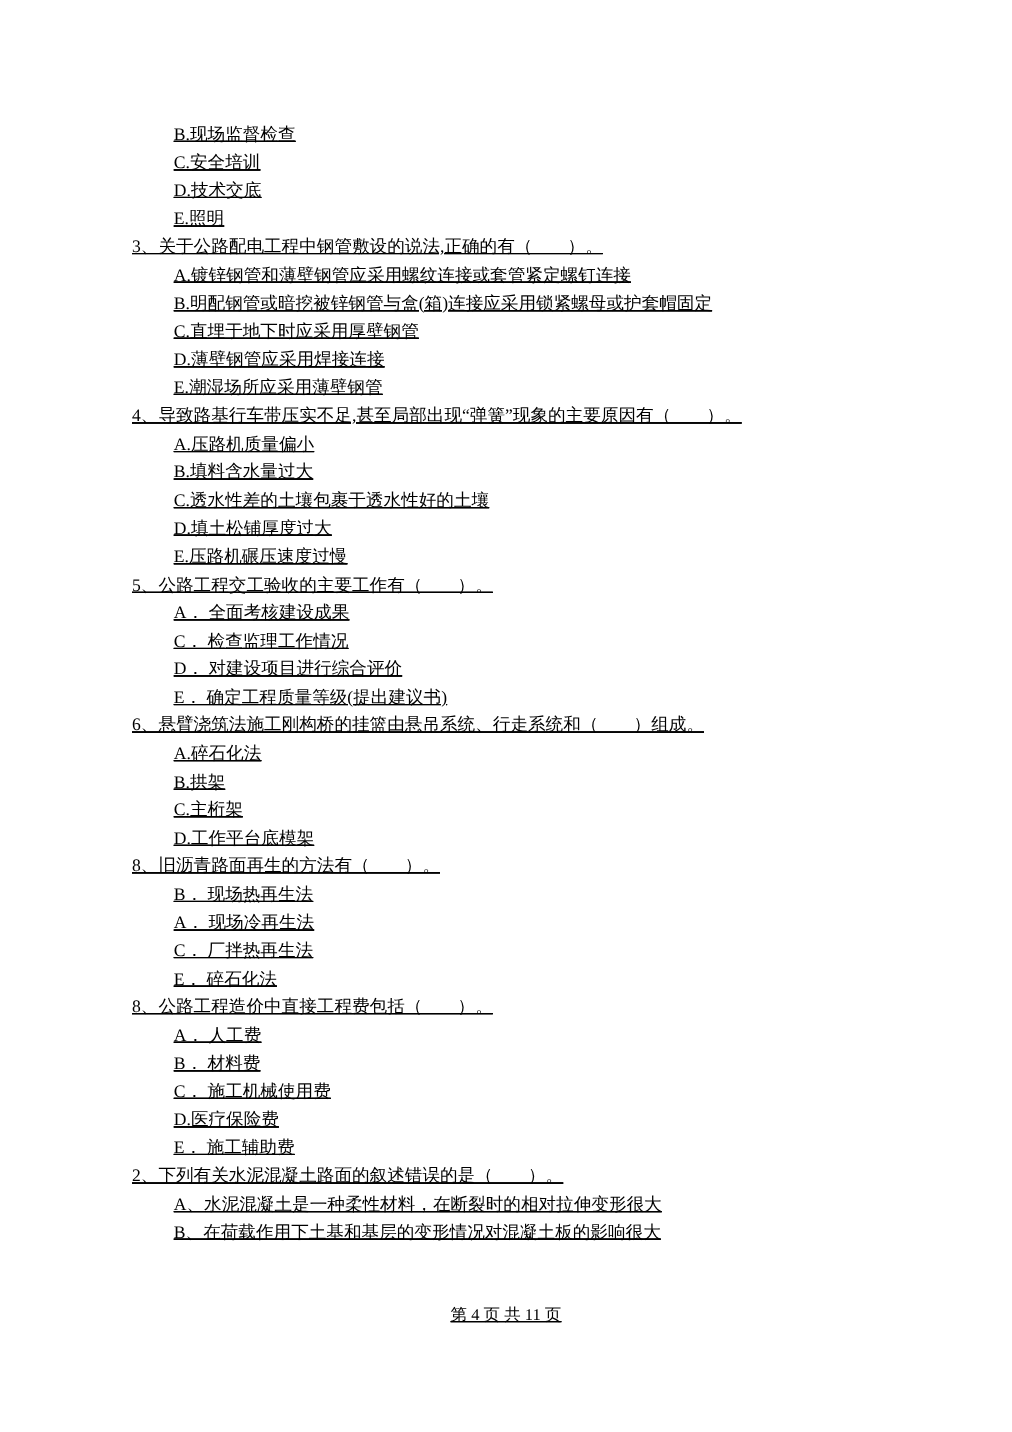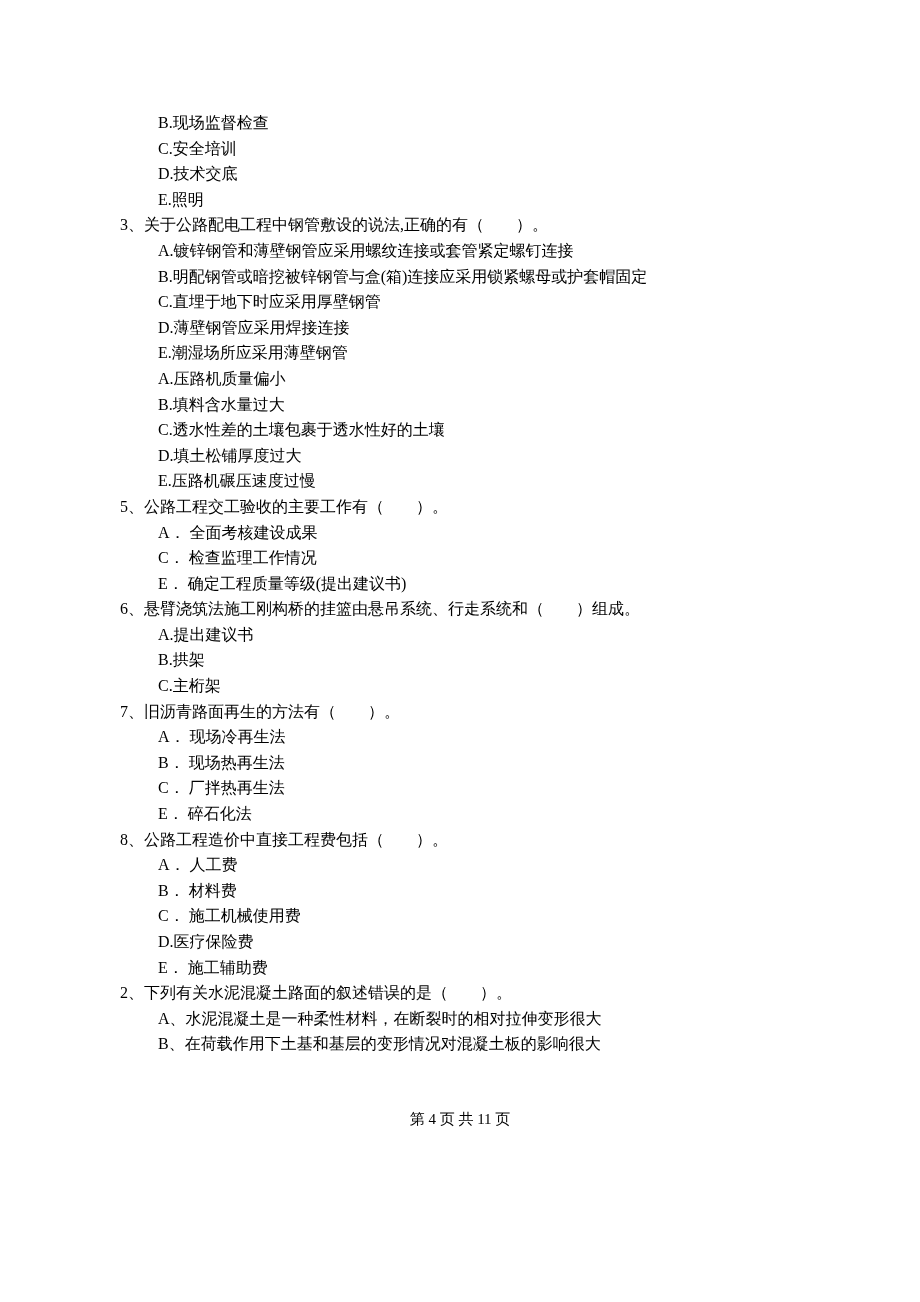--- a/index.html
+++ b/index.html
@@ -1,18 +1,19 @@
 <!DOCTYPE html>
 <html><head>
   <meta charset="utf-8">
   <style>
     * {
       margin: 0;
       padding: 0;
       box-sizing: border-box;
+      text-decoration: underline;
     }
     body {
       font-family: "SimSun", "宋体", serif;
       font-size: 16px;
       line-height: 1.6;
       color: #000;
       background: #fff;
       width: 920px;
       padding: 110px 120px 60px 120px;
     }
@@ -35,36 +36,39 @@
     <div class="option">B.现场监督检查</div>
     <div class="option">C.安全培训</div>
     <div class="option">D.技术交底</div>
     <div class="option">E.照明</div>
     <div class="question">3、关于公路配电工程中钢管敷设的说法,正确的有（　　）。</div>
     <div class="option">A.镀锌钢管和薄壁钢管应采用螺纹连接或套管紧定螺钉连接</div>
     <div class="option">B.明配钢管或暗挖被锌钢管与盒(箱)连接应采用锁紧螺母或护套帽固定</div>
     <div class="option">C.直埋于地下时应采用厚壁钢管</div>
     <div class="option">D.薄壁钢管应采用焊接连接</div>
     <div class="option">E.潮湿场所应采用薄壁钢管</div>
+    <div class="question">4、导致路基行车带压实不足,甚至局部出现“弹簧”现象的主要原因有（　　）。</div>
     <div class="option">A.压路机质量偏小</div>
     <div class="option">B.填料含水量过大</div>
     <div class="option">C.透水性差的土壤包裹于透水性好的土壤</div>
     <div class="option">D.填土松铺厚度过大</div>
     <div class="option">E.压路机碾压速度过慢</div>
     <div class="question">5、公路工程交工验收的主要工作有（　　）。</div>
     <div class="option">A． 全面考核建设成果</div>
     <div class="option">C． 检查监理工作情况</div>
+    <div class="option">D． 对建设项目进行综合评价</div>
     <div class="option">E． 确定工程质量等级(提出建议书)</div>
     <div class="question">6、悬臂浇筑法施工刚构桥的挂篮由悬吊系统、行走系统和（　　）组成。</div>
-    <div class="option">A.提出建议书</div>
+    <div class="option">A.碎石化法</div>
     <div class="option">B.拱架</div>
     <div class="option">C.主桁架</div>
-    <div class="question">7、旧沥青路面再生的方法有（　　）。</div>
+    <div class="option">D.工作平台底模架</div>
+    <div class="question">8、旧沥青路面再生的方法有（　　）。</div>
+    <div class="option">B． 现场热再生法</div>
     <div class="option">A． 现场冷再生法</div>
-    <div class="option">B． 现场热再生法</div>
     <div class="option">C． 厂拌热再生法</div>
     <div class="option">E． 碎石化法</div>
     <div class="question">8、公路工程造价中直接工程费包括（　　）。</div>
     <div class="option">A． 人工费</div>
     <div class="option">B． 材料费</div>
     <div class="option">C． 施工机械使用费</div>
     <div class="option">D.医疗保险费</div>
     <div class="option">E． 施工辅助费</div>
     <div class="question">2、下列有关水泥混凝土路面的叙述错误的是（　　）。</div>
     <div class="option">A、水泥混凝土是一种柔性材料，在断裂时的相对拉伸变形很大</div>

